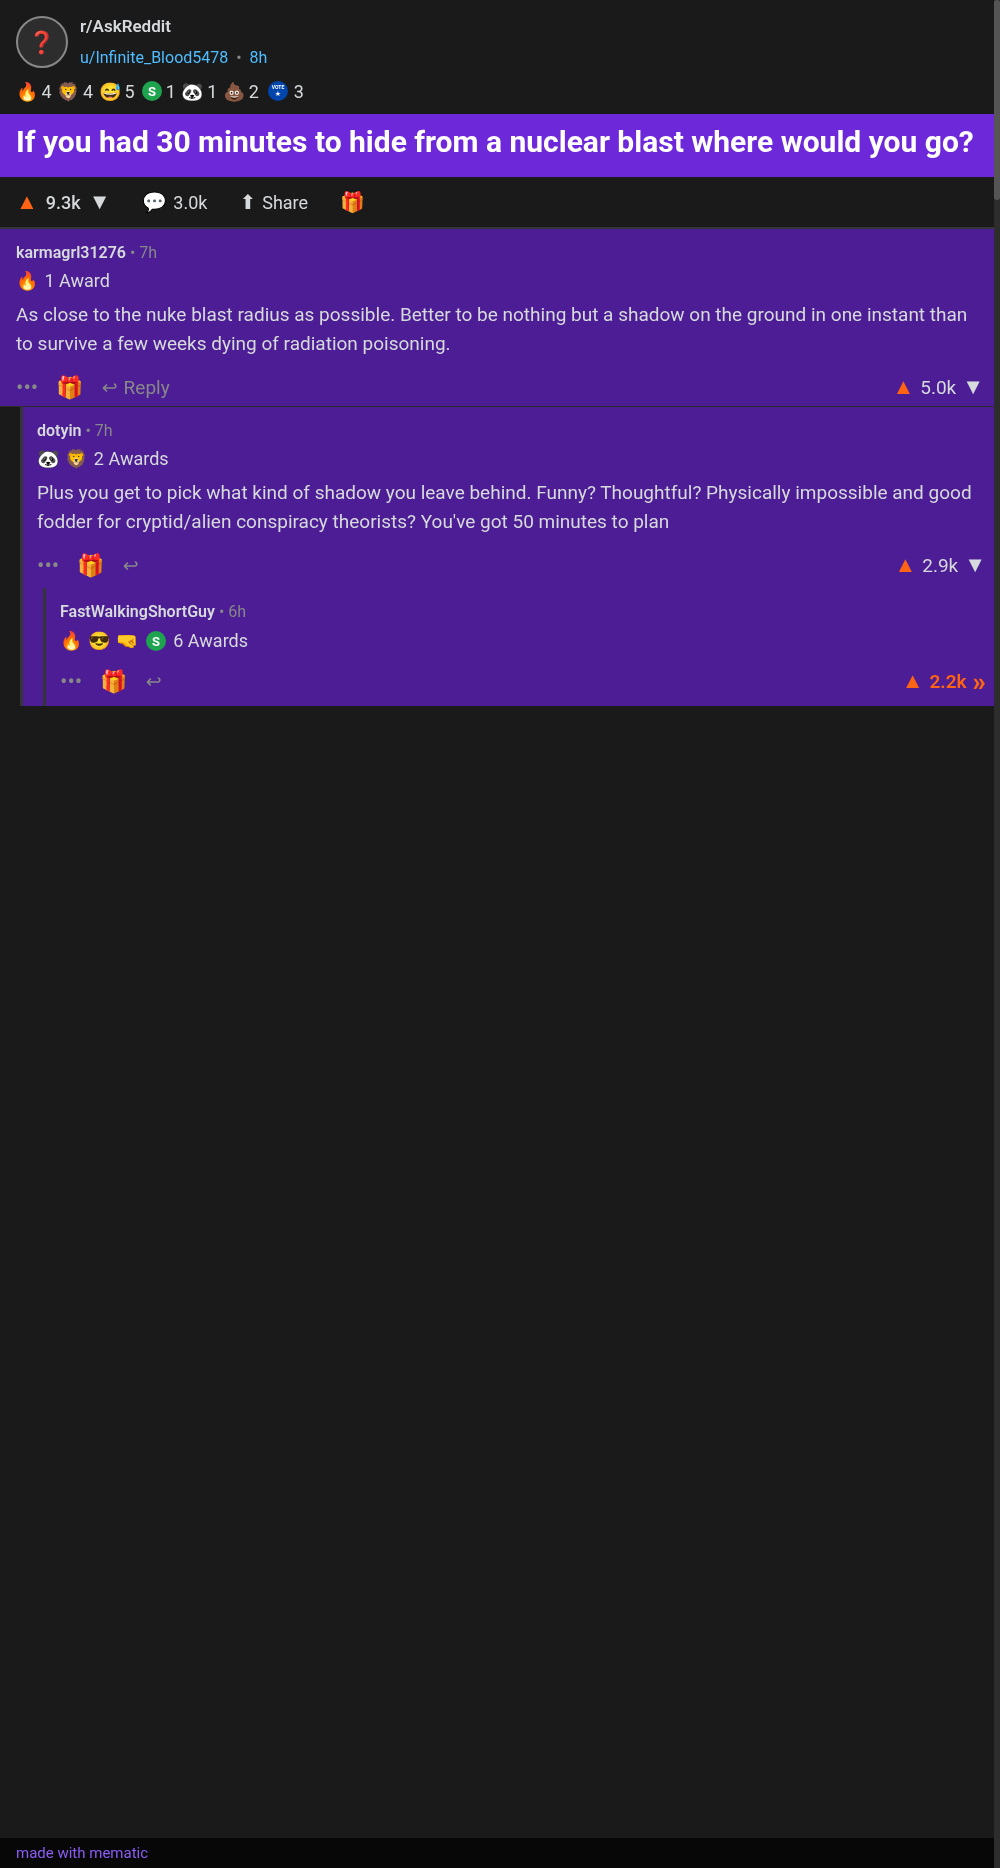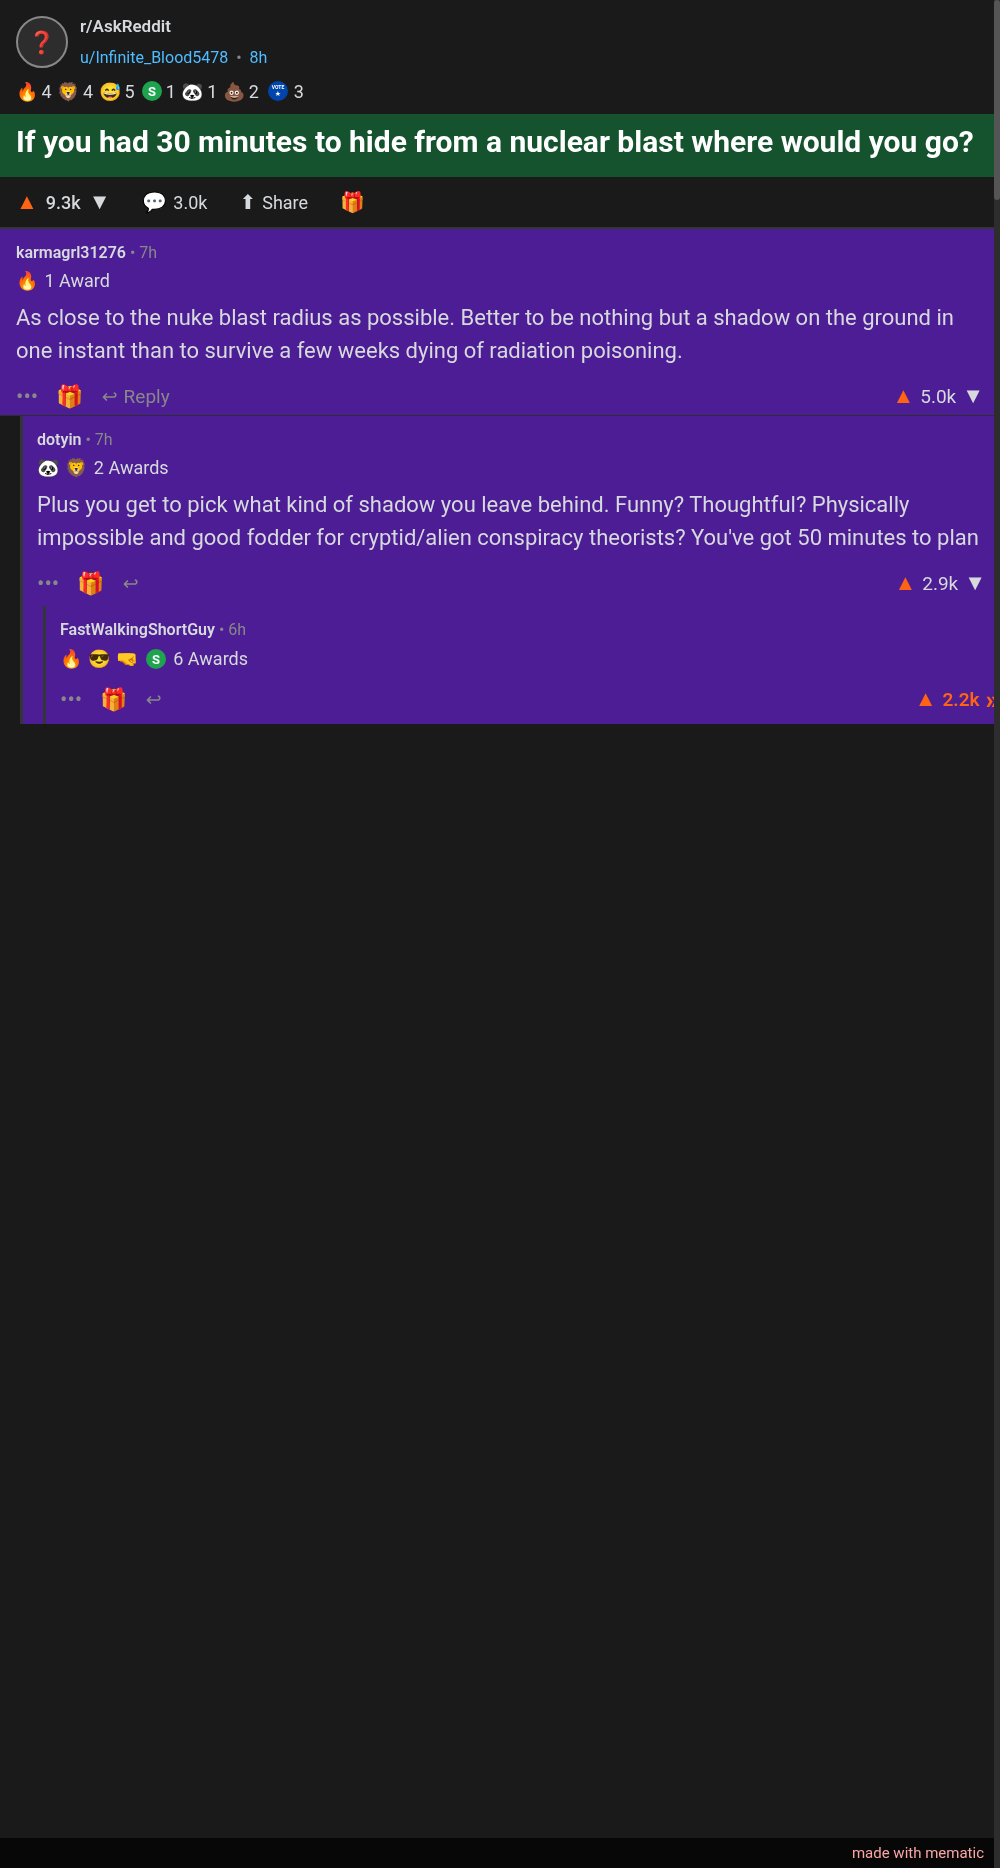--- a/index.html
+++ b/index.html
@@ -71,21 +71,21 @@
       font-size: 18px;
       color: #d7dadc;
     }
 
     .post-title {
       padding: 8px 16px 16px 16px;
       font-size: 30px;
       font-weight: 700;
       color: #ffffff;
       line-height: 1.3;
-      background: #14532d;
+      background: #6d28d9;
     }
 
     .post-actions {
       padding: 12px 16px;
       display: flex;
       align-items: center;
       gap: 32px;
       background: #1a1a1b;
       border-bottom: 1px solid #343536;
     }
@@ -136,21 +136,21 @@
     .comment-award-row {
       display: flex;
       align-items: center;
       gap: 6px;
       margin-bottom: 10px;
       font-size: 18px;
       color: #d7dadc;
     }
 
     .comment-text {
-      font-size: 22px;
+      font-size: 19px;
       line-height: 1.5;
       color: #d7dadc;
       margin-bottom: 12px;
     }
 
     .comment-actions {
       display: flex;
       align-items: center;
       gap: 18px;
       padding-top: 4px;
@@ -184,36 +184,35 @@
     .comment-nested-inner {
       padding: 14px 14px 10px 14px;
     }
 
     .comment-nested-2 {
       margin-left: 20px;
       border-left: 3px solid #343536;
     }
 
     .comment-nested-2-inner {
-      padding: 14px 1px 10px 14px;
+      padding: 14px 14px 10px 14px;
     }
 
     .orange-vote { color: #ff6314; }
     .vote-up-orange { color: #ff6314; font-size: 22px; }
 
     .mematic-footer {
       position: fixed;
       bottom: 0;
       left: 0;
       width: 100%;
       background: rgba(0,0,0,0.7);
       padding: 6px 16px;
       font-size: 15px;
-      color: #fca5a5;
-      text-align: right;
+      color: #8b5cf6;
     }
 
     .double-chevron {
       color: #ff6314;
       font-size: 26px;
       font-weight: 900;
     }
 
     .scrollbar {
       position: fixed;

